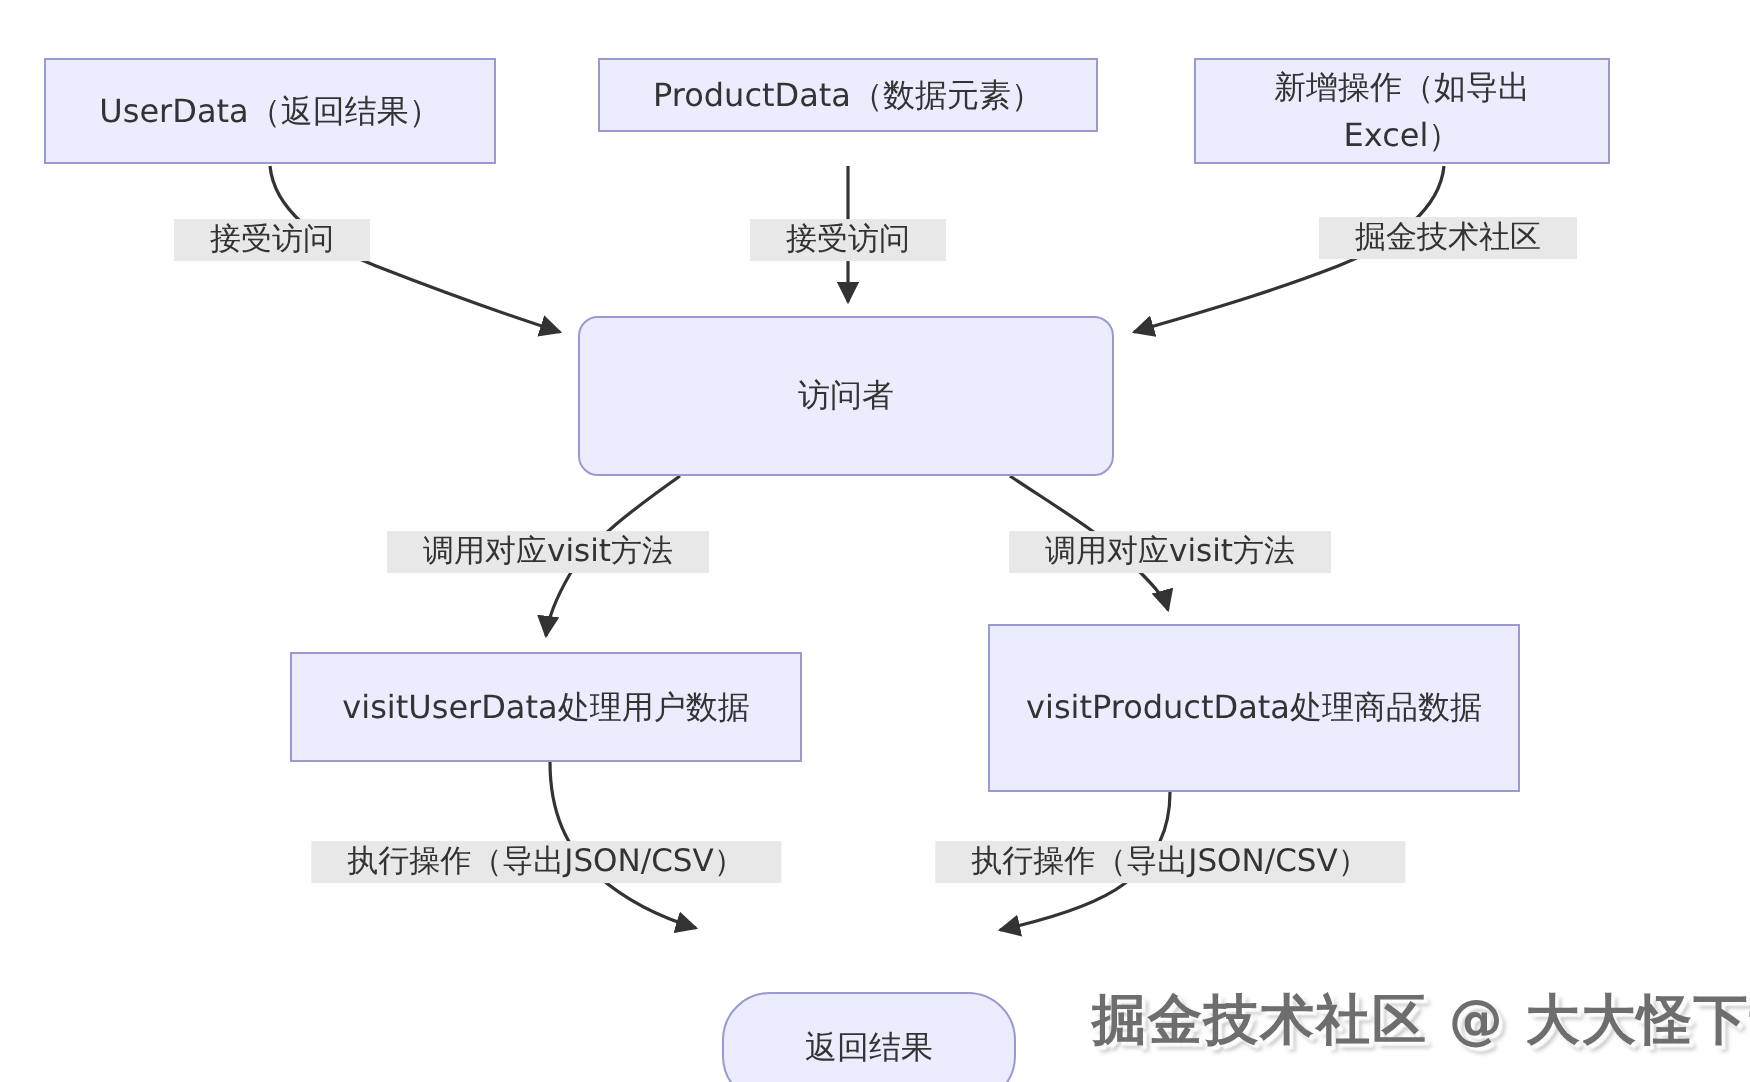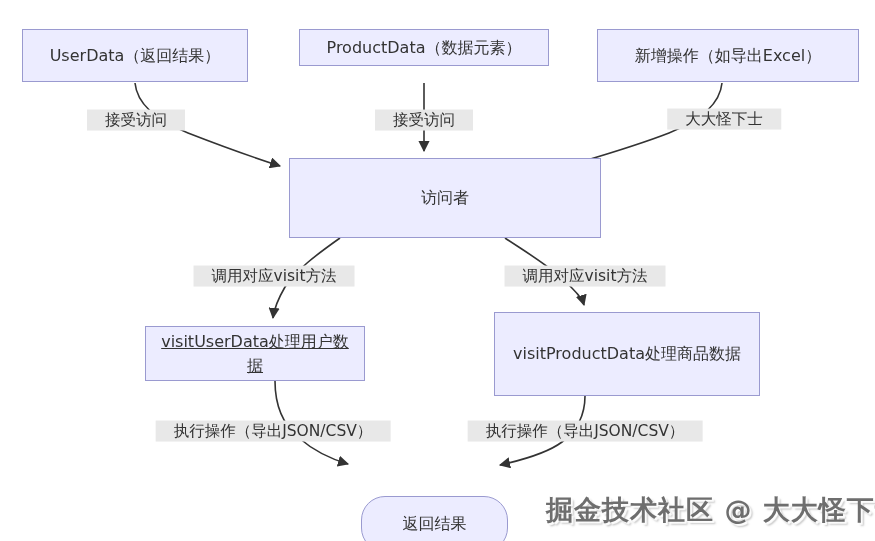--- a/index.html
+++ b/index.html
@@ -59,23 +59,23 @@
     font-size:27px;
     font-weight:bold;
     letter-spacing:1px;
     color:var(--watermark);
     text-shadow:2px 2px 1px rgba(255,255,255,0.95), 3px 3px 2px rgba(120,120,120,0.45);
     white-space:nowrap;
   }
   
   .n-userdata    {left:22px;  top:29px;  width:226px; height:53px;}
   .n-productdata {left:299px; top:29px;  width:250px; height:37px;}
-  .n-newop       {left:597px; top:29px;  width:262px; height:53px;}
-  .n-visitor     {left:289px; top:158px; width:312px; height:80px;}
-  .n-visituser   {left:145px; top:326px; width:220px; height:55px;text-decoration:underline;}
+  .n-newop       {left:597px; top:29px;  width:208px; height:53px;}
+  .n-visitor     {left:289px; top:158px; width:268px; height:80px;border-radius:10px;}
+  .n-visituser   {left:145px; top:326px; width:256px; height:55px;}
   .n-visitproduct{left:452px; top:312px; width:266px; height:84px;margin-left:42px;}
   .n-result      {left:361px; top:496px; width:147px; height:56px;border-radius:24px;}
   
   .l-accept1   {left:136px; top:120px;}
   .l-accept2   {left:424px; top:120px;}
   .l-newvisitor{left:724px; top:119px;}
   .l-callvisit1{left:274px; top:276px;}
   .l-callvisit2{left:585px; top:276px;}
   .l-exec1     {left:273px; top:431px;}
   .l-exec2     {left:585px; top:431px;}
@@ -125,21 +125,21 @@
   <div class="node n-visitproduct">
     <span>visitProductData处理商品数据</span>
   </div>
 
   <div class="node n-result">
     <span>返回结果</span>
   </div>
 
   <div class="edge-label l-accept1">接受访问</div>
   <div class="edge-label l-accept2">接受访问</div>
-  <div class="edge-label l-newvisitor">大大怪下士</div>
+  <div class="edge-label l-newvisitor">掘金技术社区</div>
   <div class="edge-label l-callvisit1">调用对应visit方法</div>
   <div class="edge-label l-callvisit2">调用对应visit方法</div>
   <div class="edge-label l-exec1">执行操作（导出JSON/CSV）</div>
   <div class="edge-label l-exec2">执行操作（导出JSON/CSV）</div>
 
   <div class="watermark">掘金技术社区 @ 大大怪下士</div>
 
 </div>
 
 </body></html>

